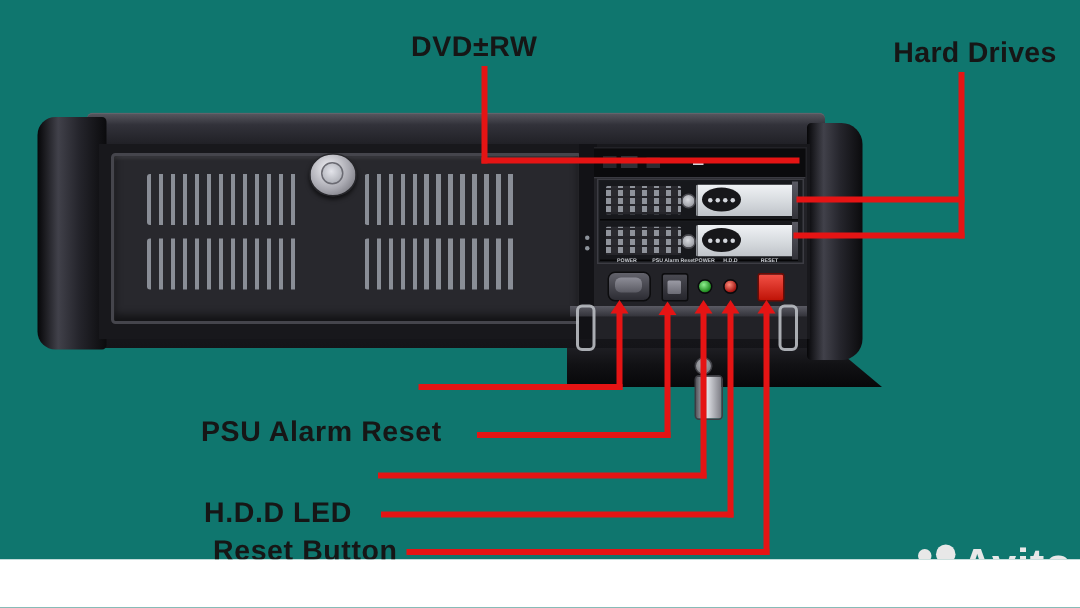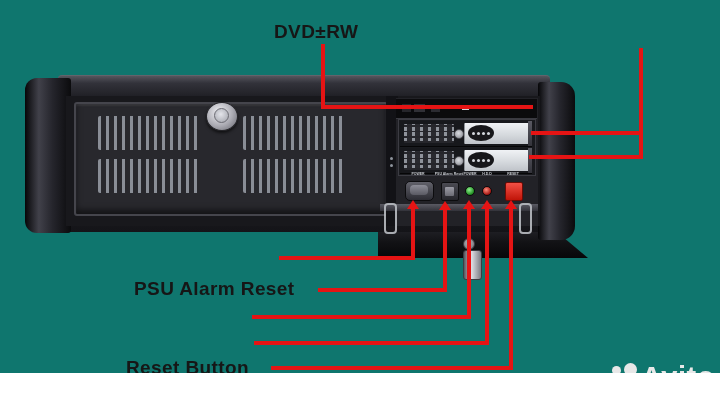--- a/index.html
+++ b/index.html
@@ -159,23 +159,25 @@
 
   <div class="arrow-up" style="left:407px;top:200px;"></div>
   <div class="arrow-up" style="left:439px;top:201px;"></div>
   <div class="arrow-up" style="left:463px;top:200px;"></div>
   <div class="arrow-up" style="left:481px;top:200px;"></div>
   <div class="arrow-up" style="left:505px;top:200px;"></div>
 
   <div class="callout" style="left:274px;top:21px;">DVD±RW</div>
   <div class="callout2" style="left:582px;top:3px;">
     <br>
+    <span>Hard Drives</span>
   </div>
   <div class="callout" style="left:134px;top:278px;">PSU Alarm Reset</div>
-  <div class="callout" style="left:126px;top:357px;">Reset Button</div>
+  <div class="callout" style="left:136px;top:332px;">H.D.D LED</div>
+  <div class="callout" style="left:142px;top:357px;">Reset Button</div>
 
   <div class="wm-circle" style="left:612px;top:366px;width:9px;height:9px;"></div>
   <div class="wm-circle" style="left:606px;top:377px;width:16px;height:16px;"></div>
   <div class="wm-circle" style="left:624px;top:363px;width:13px;height:13px;"></div>
   <div class="wm-circle" style="left:626px;top:379px;width:10px;height:10px;"></div>
   <div class="wm-text" style="left:641px;top:361px;">Avito</div>
 
 </div>
 
 </body></html>

